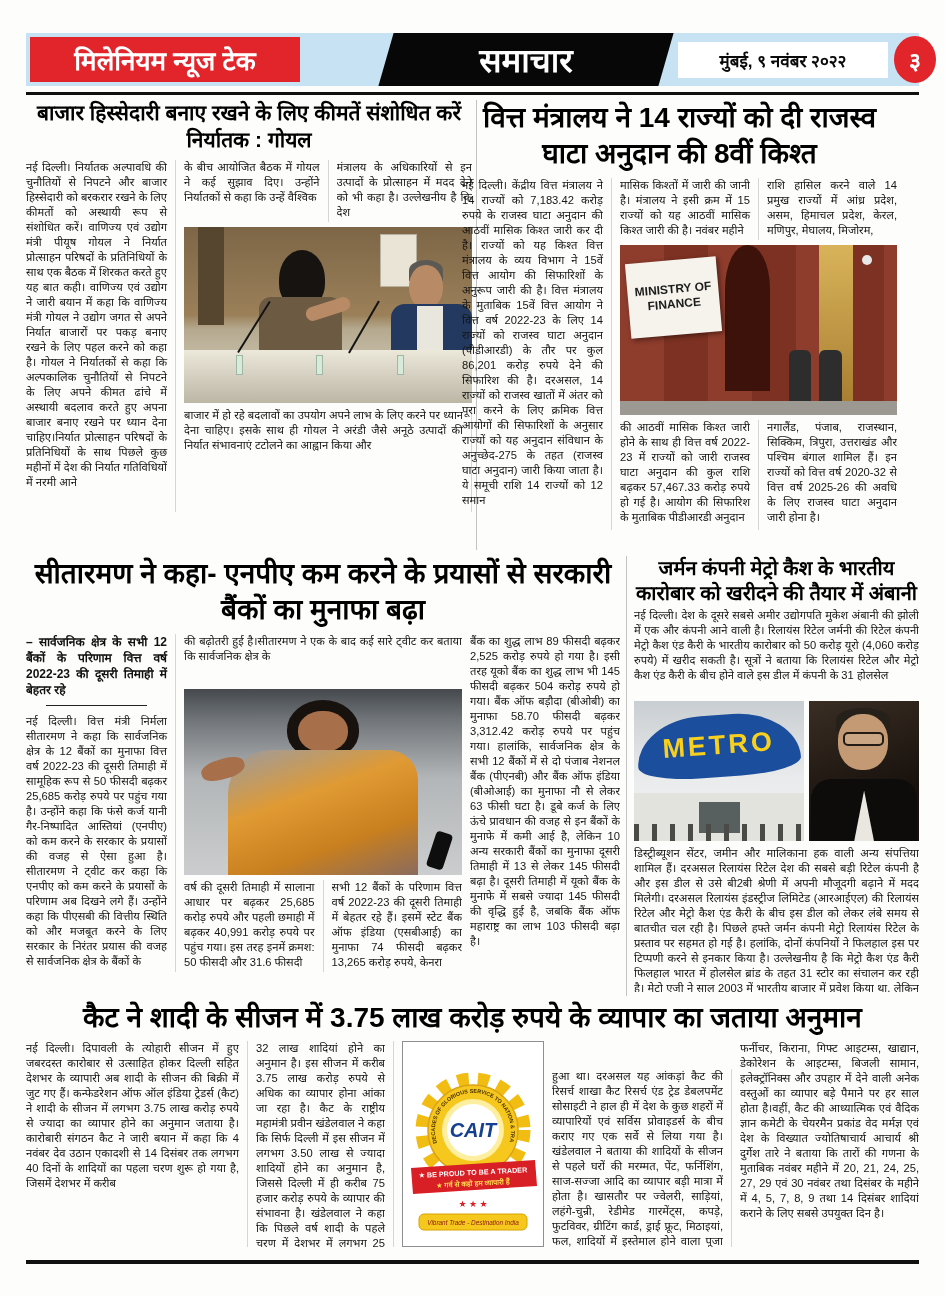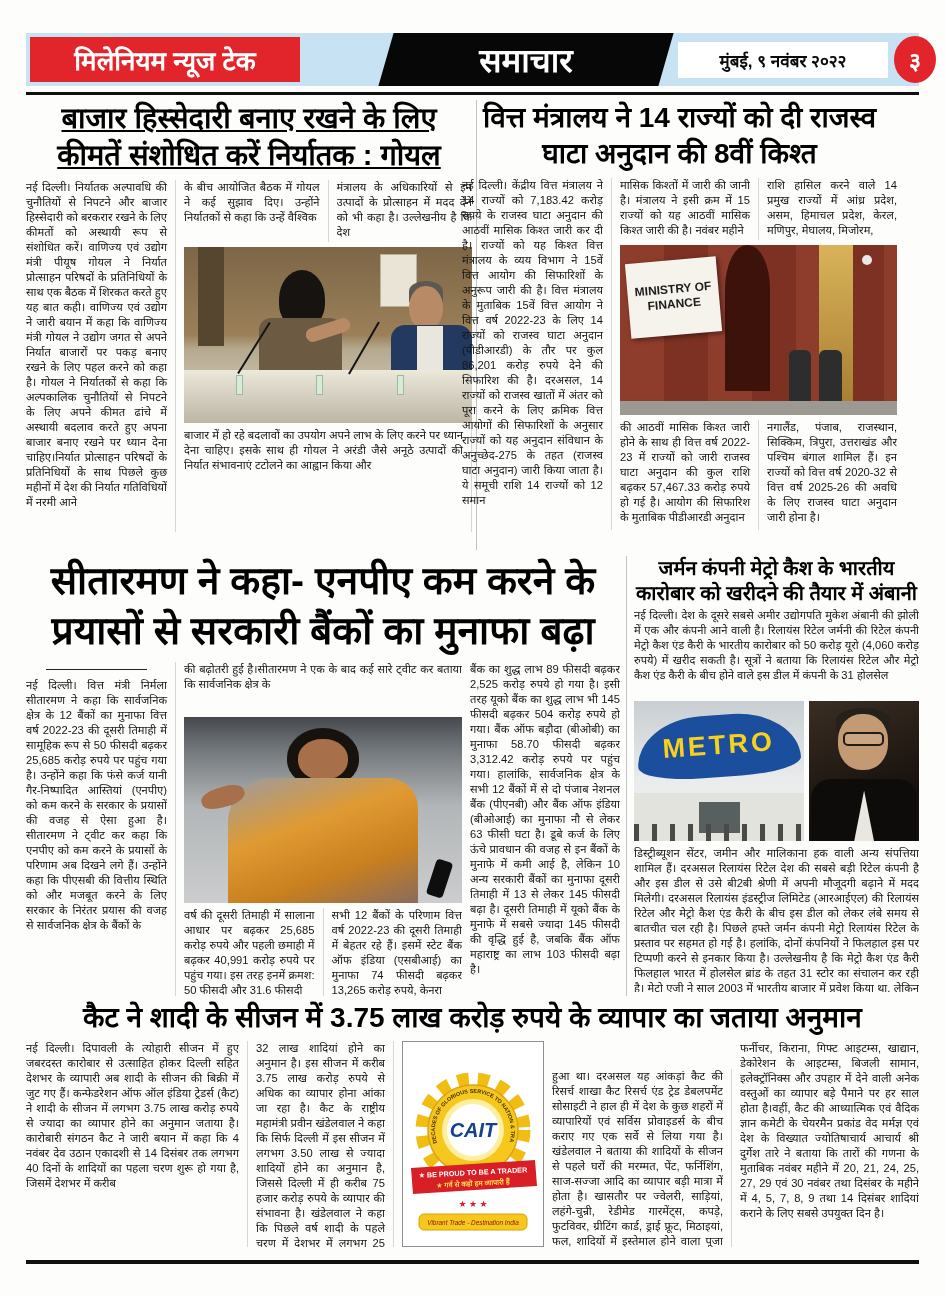--- a/index.html
+++ b/index.html
@@ -20,23 +20,23 @@
   .mast-rule{position:absolute;left:26px;top:92px;width:893px;height:3px;background:#101010;}
 
   
   .row{position:absolute;left:26px;width:893px;}
   .top-row{top:100px;height:450px;}
   .mid-row{top:556px;height:440px;}
   .bottom-row{top:1000px;height:258px;}
   .vdiv{position:absolute;top:0;bottom:0;width:1px;background:#c2c2c2;}
   .art{position:absolute;top:0;height:100%;overflow:hidden;}
   .hl{color:#000;font-weight:800;text-align:center;line-height:1.28;letter-spacing:0;}
-  .hl-goyal{font-size:29px;text-decoration:underline;}
+  .hl-goyal{font-size:21px;}
   .hl-fin{font-size:28px;}
-  .hl-sith{font-size:39px;}
+  .hl-sith{font-size:28px;}
   .hl-metro{font-size:20px;line-height:1.25;}
   .hl-cait{font-size:28px;white-space:nowrap;}
   .cols{display:flex;gap:8px;margin-top:6px;}
   .col{font-size:11.2px;line-height:1.34;text-align:justify;color:#161616;overflow:hidden;}
   .sep{border-right:1px solid #d6d6d6;padding-right:8px;}
   .w1{flex:0 0 150px;}
   .col23{flex:1;display:flex;flex-direction:column;min-width:0;}
   .pair{display:flex;gap:8px;}
   .pair .col{flex:1;}
   .photo{position:relative;overflow:hidden;margin:5px 0;}
@@ -198,20 +198,21 @@
         </div>
       </div>
     </article>
   </section>
 
   <section class="row mid-row">
     <article class="art sith">
       <h1 class="hl hl-sith">सीतारमण ने कहा- एनपीए कम करने के प्रयासों से सरकारी बैंकों का मुनाफा बढ़ा</h1>
       <div class="cols">
         <div class="col w1 sep">
+          <div class="lede">– सार्वजनिक क्षेत्र के सभी 12 बैंकों के परिणाम वित्त वर्ष 2022-23 की दूसरी तिमाही में बेहतर रहे</div>
           <div class="lede-rule"></div>
           <span>नई दिल्ली। वित्त मंत्री निर्मला सीतारमण ने कहा कि सार्वजनिक क्षेत्र के 12 बैंकों का मुनाफा वित्त वर्ष 2022-23 की दूसरी तिमाही में सामूहिक रूप से 50 फीसदी बढ़कर 25,685 करोड़ रुपये पर पहुंच गया है। उन्होंने कहा कि फंसे कर्ज यानी गैर-निष्पादित आस्तियां (एनपीए) को कम करने के सरकार के प्रयासों की वजह से ऐसा हुआ है। सीतारमण ने ट्वीट कर कहा कि एनपीए को कम करने के प्रयासों के परिणाम अब दिखने लगे हैं। उन्होंने कहा कि पीएसबी की वित्तीय स्थिति को और मजबूत करने के लिए सरकार के निरंतर प्रयास की वजह से सार्वजनिक क्षेत्र के बैंकों के</span>
         </div>
         <div class="col23">
           <div class="pair pair-top">
             <div class="col">की बढ़ोतरी हुई है।सीतारमण ने एक के बाद कई सारे ट्वीट कर बताया कि सार्वजनिक क्षेत्र के</div>
           </div>
           <div class="photo photo-sith">
             <div class="st-hair"></div>
             <div class="st-face"></div>

